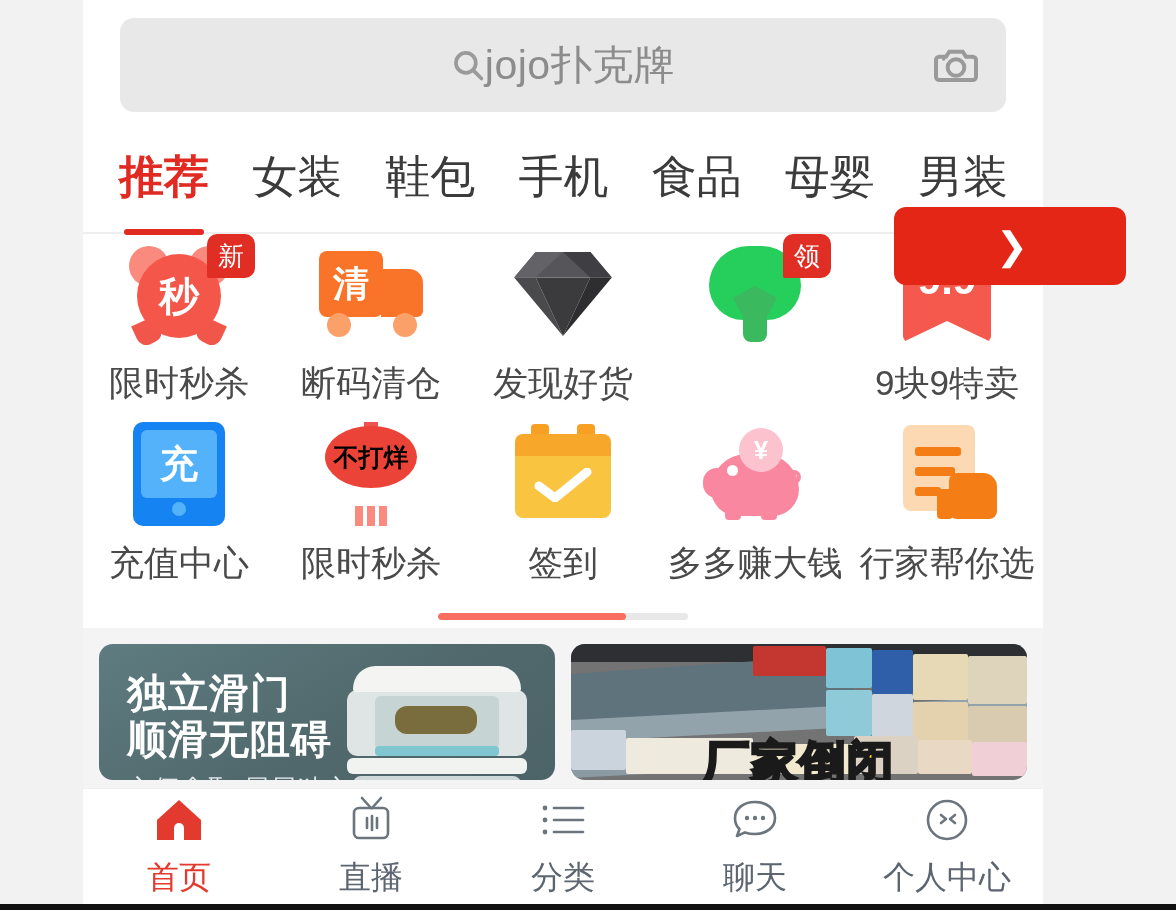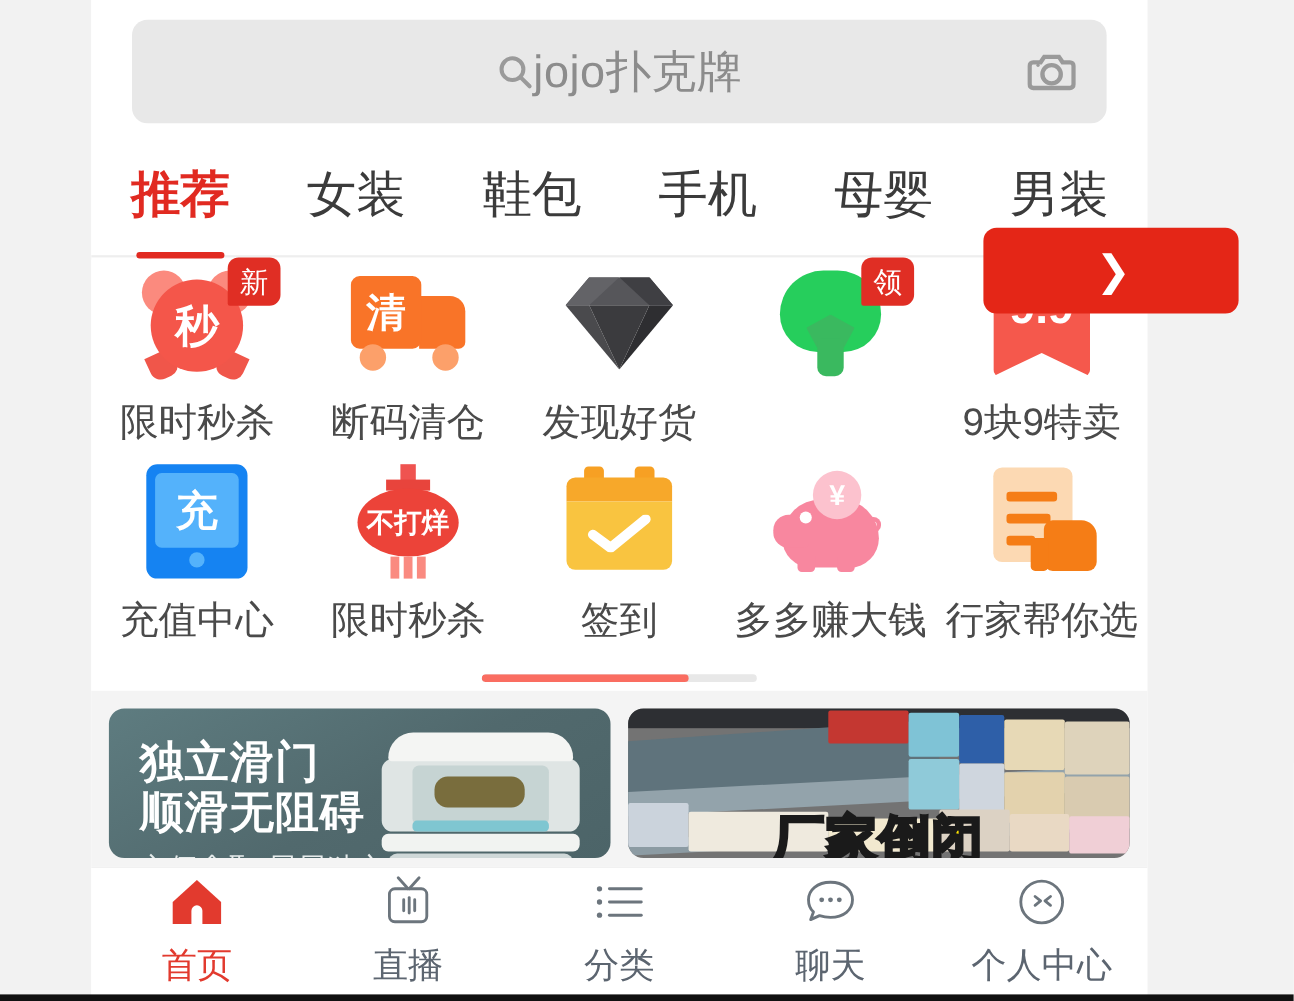--- a/index.html
+++ b/index.html
@@ -170,22 +170,22 @@
   .ic-phone { width: 92px; height: 104px; background: #1583f2; border-radius: 10px; position: relative;
     display: flex; align-items: flex-start; justify-content: center; }
   .ic-phone .scr { width: 76px; height: 68px; background: #54b2fb; border-radius: 6px; margin-top: 8px;
     display: flex; align-items: center; justify-content: center; color: #fff; font-size: 38px; font-weight: bold; }
   .ic-phone .home { position: absolute; bottom: 10px; left: 50%; transform: translateX(-50%); width: 14px; height: 14px; border-radius: 50%; background: #54b2fb; }
 
   
   .ic-lantern { width: 96px; height: 104px; position: relative; }
   .ic-lantern .top { position: absolute; left: 50%; transform: translateX(-50%); top: 0; width: 14px; height: 16px; background: #ef5350; }
   .ic-lantern .cap { position: absolute; left: 50%; transform: translateX(-50%); top: 14px; width: 40px; height: 10px; background: #e8443c; }
-  .ic-lantern .body { position: absolute; left: 2px; top: 22px; width: 92px; height: 62px; background: #ec4339; border-radius: 50%;
-    display: flex; align-items: center; justify-content: center; color: #ffffff; font-size: 25px; font-weight: bold; }
+  .ic-lantern .body { position: absolute; left: 2px; top: 4px; width: 92px; height: 62px; background: #ec4339; border-radius: 50%;
+    display: flex; align-items: center; justify-content: center; color: #000000; font-size: 25px; font-weight: bold; }
   .ic-lantern .tas { position: absolute; left: 50%; transform: translateX(-50%); bottom: 0; display: flex; gap: 4px; }
   .ic-lantern .tas i { display: block; width: 8px; height: 20px; background: #fa8a80; }
 
   
   .ic-cal { width: 96px; height: 100px; position: relative; }
   .ic-cal .pin { position: absolute; top: 0; width: 18px; height: 16px; background: #f7a023; border-radius: 4px; }
   .ic-cal .pin.l { left: 16px; } .ic-cal .pin.r { right: 16px; }
   .ic-cal .head { position: absolute; top: 10px; left: 0; width: 96px; height: 22px; background: #f7a82a; border-radius: 8px 8px 0 0; }
   .ic-cal .body { position: absolute; top: 32px; left: 0; width: 96px; height: 62px; background: #f9c440; border-radius: 0 0 8px 8px; }
   .ic-cal .chk { position: absolute; top: 44px; left: 18px; width: 60px; height: 34px; }
@@ -303,20 +303,21 @@
       </svg>
     </div>
   </div>
 
   <div class="tabs-wrap">
     <div class="tabs">
       <div class="tab active">推荐</div>
       <div class="tab">女装</div>
       <div class="tab">鞋包</div>
       <div class="tab">手机</div>
+      <div class="tab">食品</div>
       <div class="tab">母婴</div>
       <div class="tab">男装</div>
     </div>
   </div>
 
   <div class="app-open">
     <span class="chev">❯</span>
   </div>
 
   <div class="grid-wrap">

